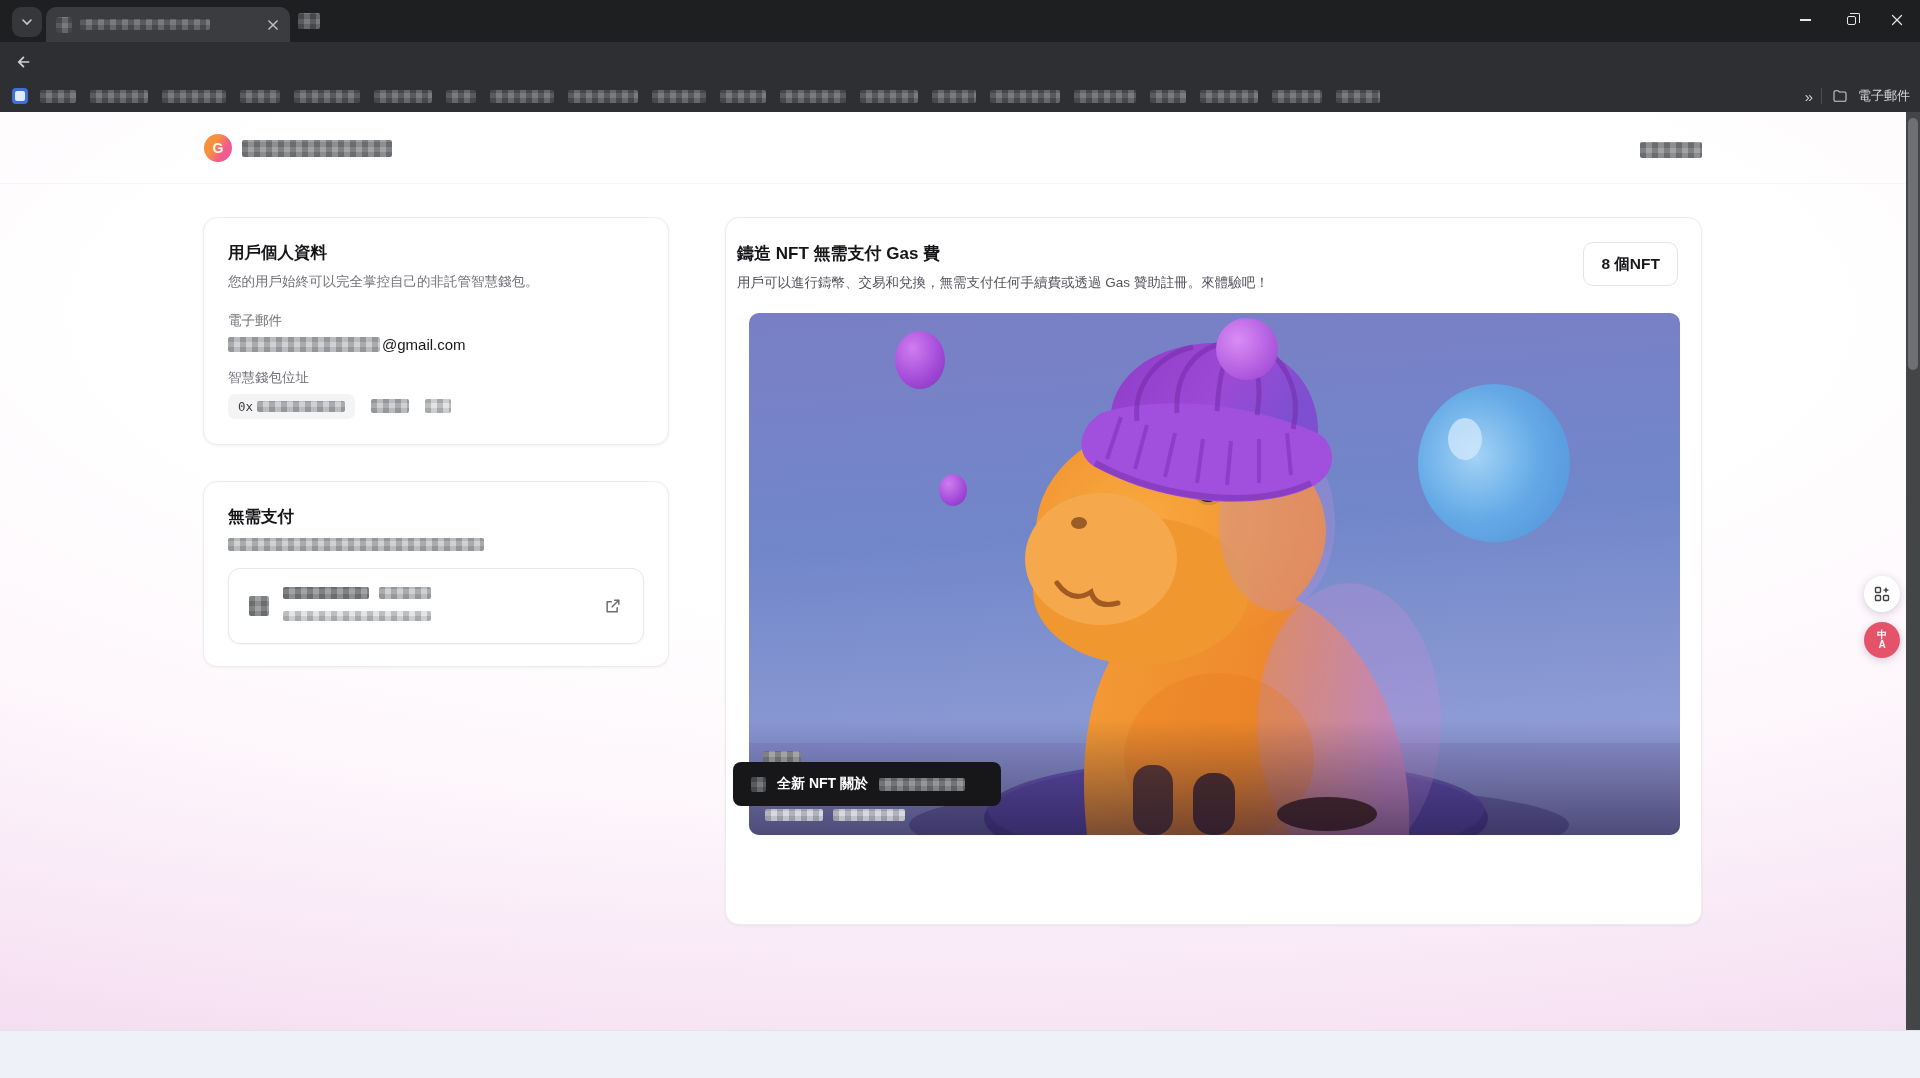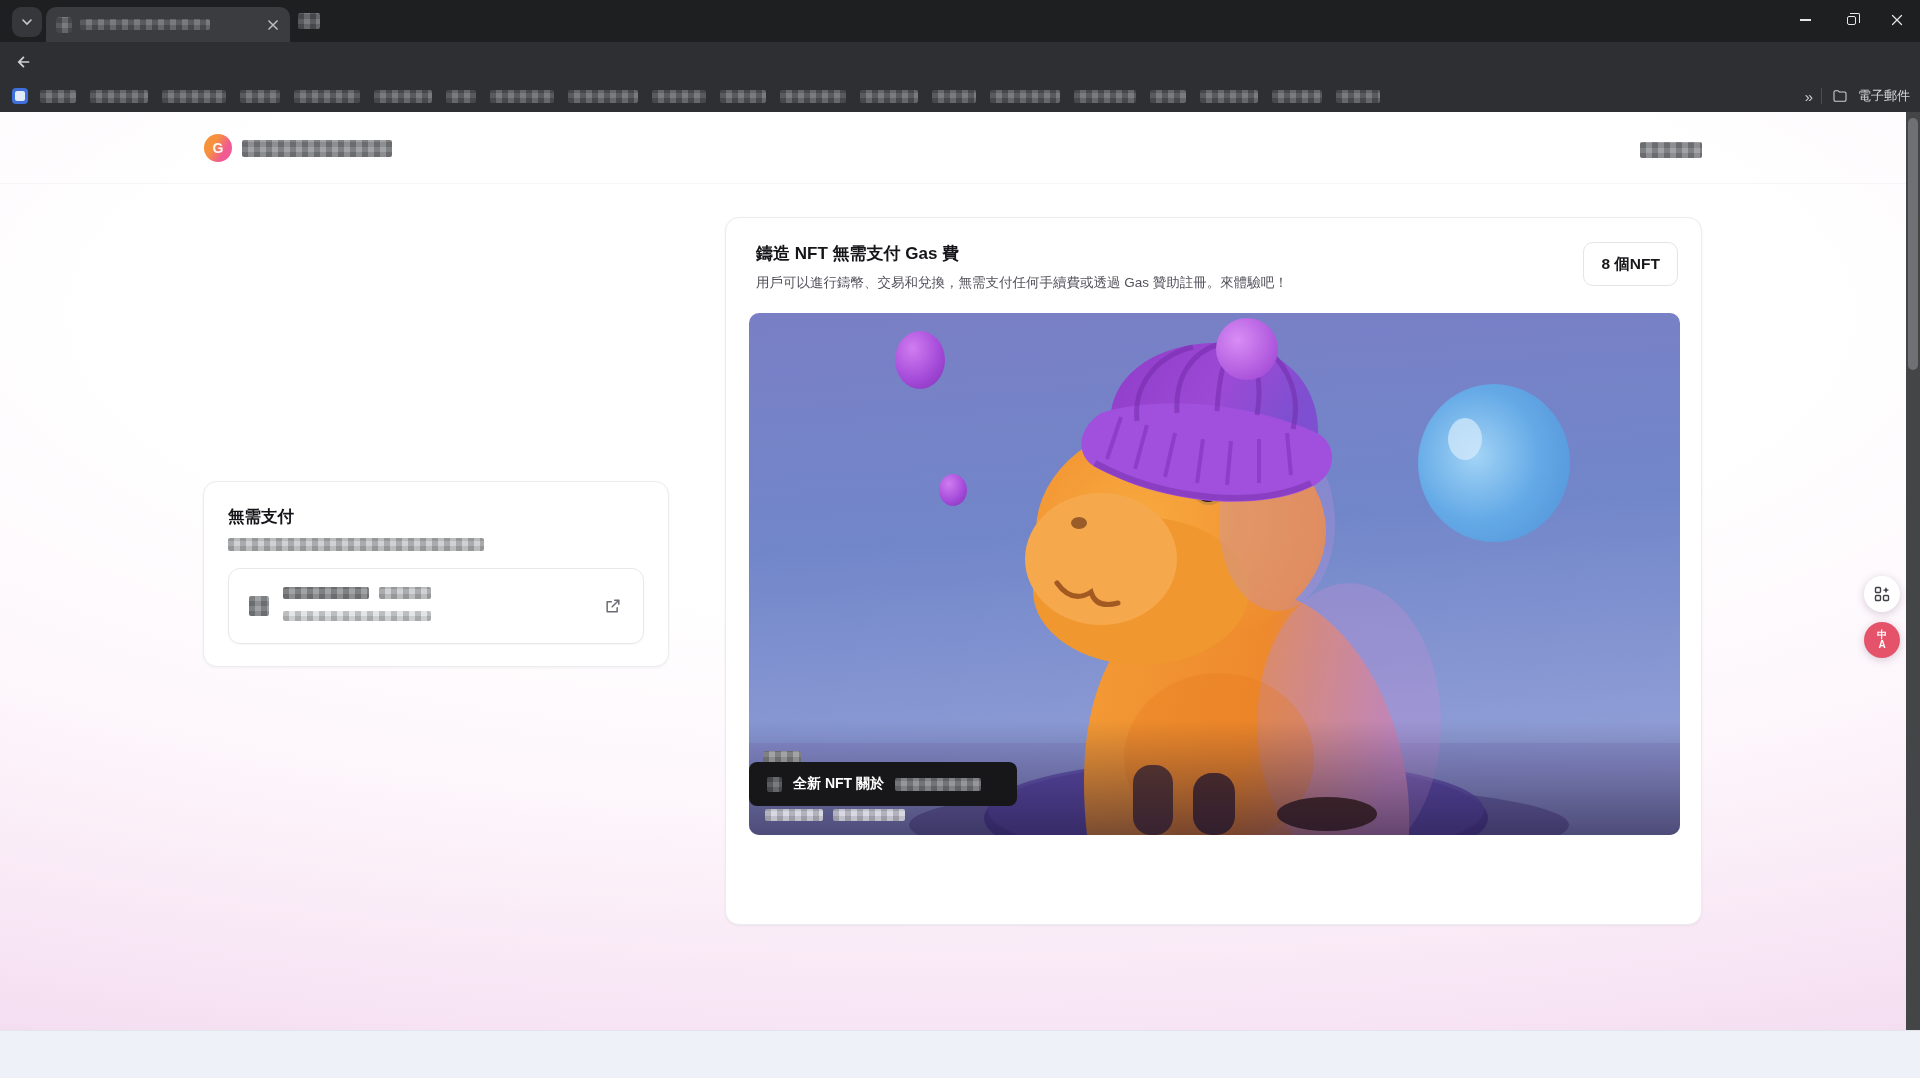--- a/index.html
+++ b/index.html
@@ -74,21 +74,21 @@
                border-radius:10px; background:#fff; display:flex; align-items:center;
                font-size:15.5px; font-weight:bold; color:#18181b; }
 
   .hero { position:absolute; left:23px; top:95px; width:931px; height:522px; border-radius:10px; overflow:hidden; }
   .hero-shade { position:absolute; left:0; bottom:0; width:100%; height:115px;
                 background:linear-gradient(to top, rgba(24,16,48,.55), rgba(24,16,48,0)); }
   .hero-caption { position:absolute; left:16px; bottom:14px; color:#fff; }
   .hero-caption .t { font-size:15.5px; font-weight:bold; text-shadow:0 1px 4px rgba(0,0,0,.35); }
 
   .mint-tab { position:absolute; left:37px; top:533px; }
-  .mint-btn { position:absolute; left:23px; top:544px; width:268px; height:44px; background:#17171a; border-radius:8px;
+  .mint-btn { position:absolute; left:7px; top:544px; width:268px; height:44px; background:#17171a; border-radius:8px;
               display:flex; align-items:center; gap:11px; padding:0 18px; color:#fff; font-size:14px; font-weight:bold; }
 
   
   .float-btn { position:absolute; width:36px; height:36px; border-radius:50%; display:flex; align-items:center;
                justify-content:center; box-shadow:0 2px 8px rgba(80,40,90,.22); }
   .float-white { left:1864px; top:464px; background:#fff; }
   .float-pink  { left:1864px; top:510px; background:#e5536b; color:#fff; font-weight:bold; }
 
   
   .scrollbar { position:absolute; left:1906px; top:112px; width:14px; height:918px; background:#434547; }
@@ -230,40 +230,58 @@
   </div>
 
   <div class="page">
 
     <div class="page-header">
       <div class="brand-logo">G</div>
       <span class="px mid" style="position:absolute;left:242px;top:28px;width:150px;height:17px"></span>
       <span class="px mid" style="position:absolute;left:1640px;top:30px;width:62px;height:16px"></span>
     </div>
 
+    <div class="card" style="left:203px;top:105px;width:466px;height:228px;padding:24px">
+      <div class="card-title">用戶個人資料</div>
+      <div class="card-desc">您的用戶始終可以完全掌控自己的非託管智慧錢包。</div>
+      <div class="field-label" style="margin-top:20px">電子郵件</div>
+      <div class="email-row">
+        <span class="px light" style="width:152px;height:15px"></span>
+          <span>@gmail.com</span>
+      </div>
+      <div class="field-label" style="margin-top:16px">智慧錢包位址</div>
+      <div style="margin-top:7px;display:flex;align-items:center;gap:16px">
+        <span class="wallet-pill">
+          <span>0x</span>
+          <span class="px light" style="width:88px;height:11px"></span>
+        </span>
+        <span class="px light" style="width:38px;height:14px"></span>
+        <span class="px faint" style="width:26px;height:14px"></span>
+      </div>
+    </div>
 
     <div class="card" style="left:203px;top:369px;width:466px;height:186px;padding:24px">
       <div class="card-title">無需支付</div>
       <span class="px light" style="width:256px;height:13px;margin-top:10px"></span>
       <div class="inner-card">
         <span class="px mid" style="width:20px;height:20px;flex:0 0 auto"></span>
         <div style="flex:1">
           <div style="display:flex;gap:10px">
               <span class="px mid" style="width:86px;height:12px"></span>
               <span class="px light" style="width:52px;height:12px"></span>
             </div>
           <div style="margin-top:8px"><span class="px faint" style="width:148px;height:10px"></span></div>
         </div>
         <svg width="20" height="20" viewBox="0 0 24 24">
             <path d="M14 5h5v5M19 5l-8 8M17 14v5H5V7h5" stroke="#6b6b74" stroke-width="1.8" fill="none" stroke-linecap="round" stroke-linejoin="round"></path>
           </svg>
       </div>
     </div>
 
-    <div class="card" style="left:725px;top:105px;width:977px;height:708px;padding:24px 30px">
+    <div class="card" style="left:725px;top:105px;width:977px;height:708px;padding:24px 11px">
       <div class="card-title" style="font-size:17px">鑄造 NFT 無需支付 Gas 費</div>
       <div class="card-desc" style="color:#52525b">用戶可以進行鑄幣、交易和兌換，無需支付任何手續費或透過 Gas 贊助註冊。來體驗吧！</div>
       <div class="nft-badge">8 個NFT</div>
 
       <div class="hero">
         
         <svg width="931" height="522" viewBox="0 0 931 522">
           <defs>
             <linearGradient id="bgG" x1="0" y1="0" x2="0.12" y2="1">
               <stop offset="0" stop-color="#7a7fc5"></stop>

